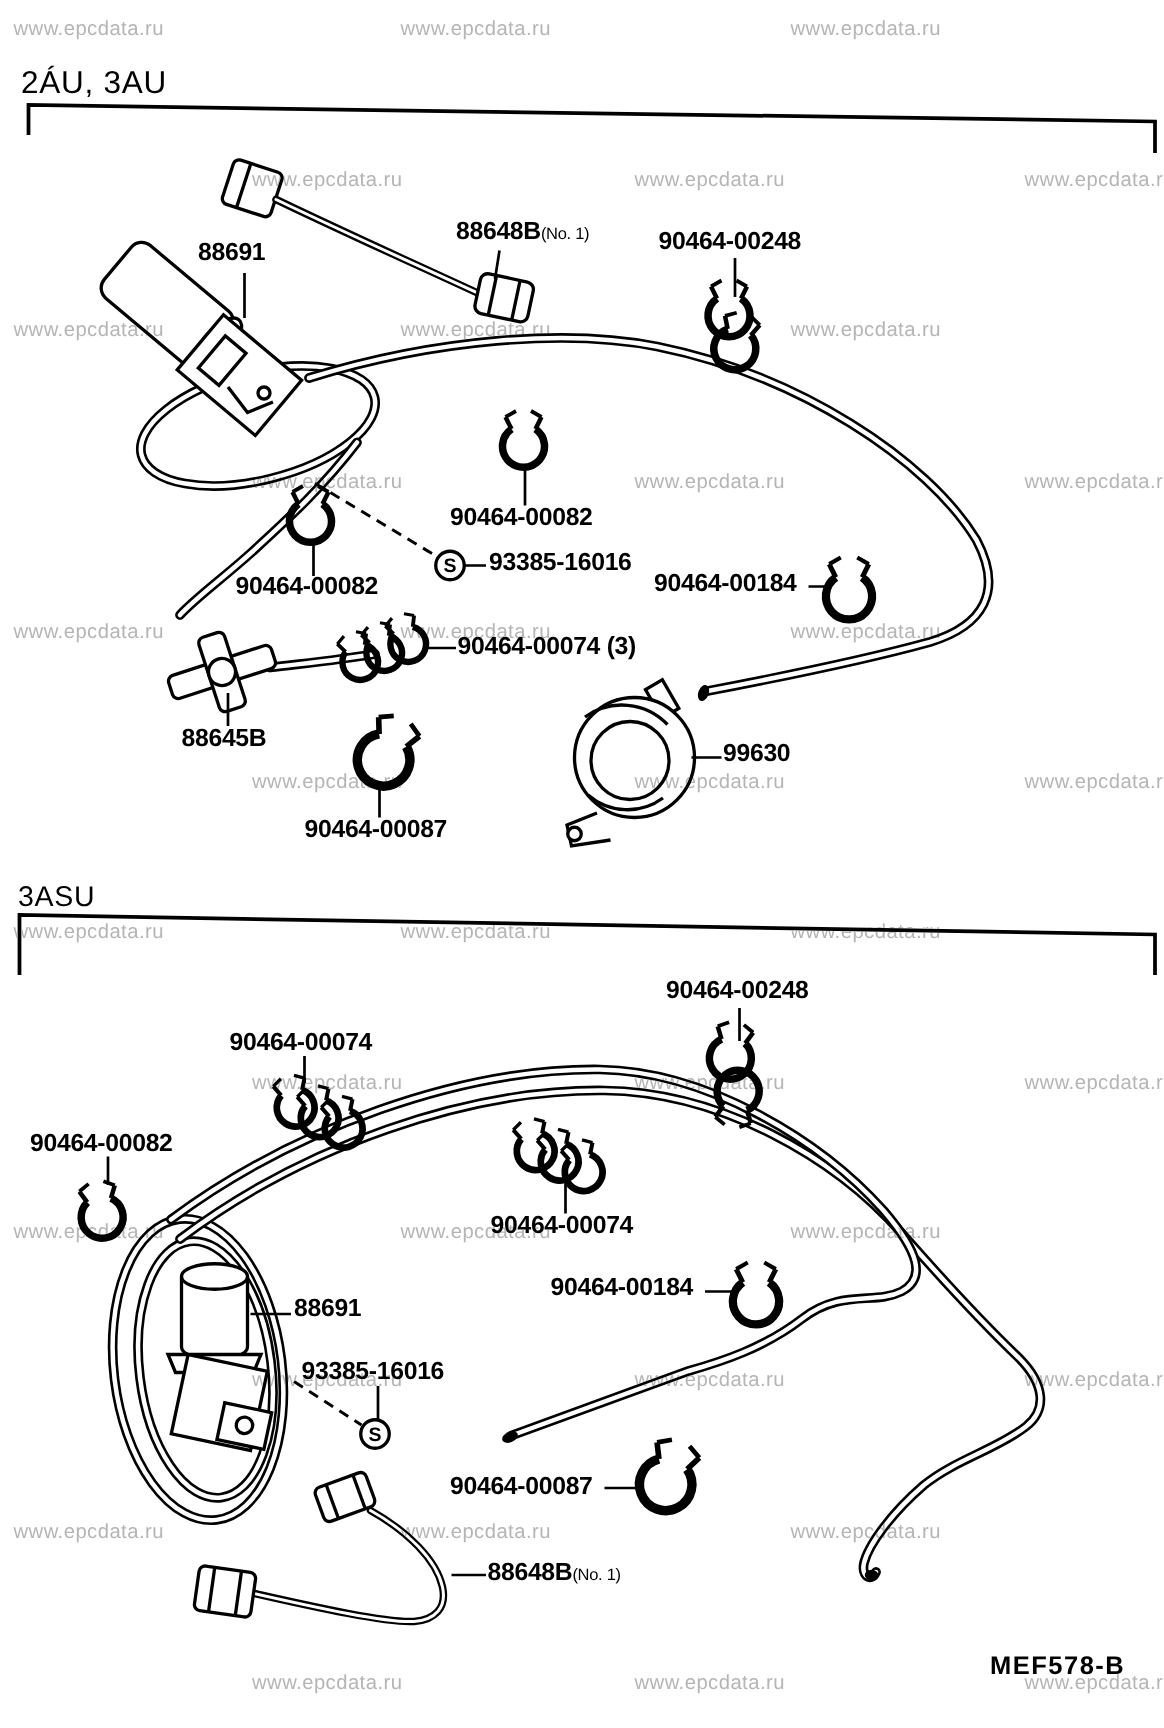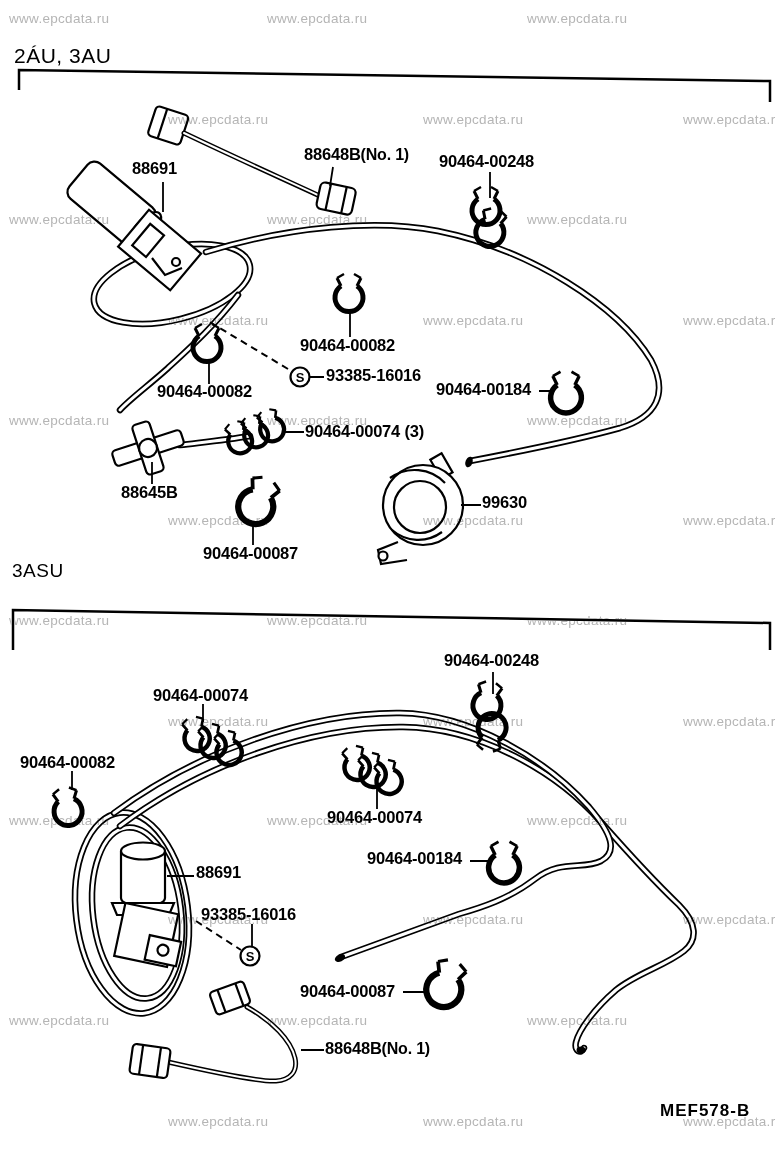--- a/index.html
+++ b/index.html
@@ -11,24 +11,24 @@
   .page{
     position:relative;width:776px;height:1152px;background:var(--bg);
     overflow:hidden;font-family:"Liberation Sans","DejaVu Sans",sans-serif;
   }
   svg.art{position:absolute;left:0;top:0;z-index:1;}
   .labels{position:absolute;left:0;top:0;width:776px;height:1152px;z-index:2;pointer-events:none;}
   .label{
     position:absolute;font-weight:700;font-size:16.5px;line-height:1.05;
     color:var(--line);white-space:nowrap;letter-spacing:-0.2px;
   }
-  .label .note{font-size:16px;font-weight:700;}
+  .label .note{font-size:11px;font-weight:400;}
   .hdr{position:absolute;font-weight:400;color:var(--line);white-space:nowrap;}
   #hdr-top{left:14px;top:44px;font-size:21px;letter-spacing:0.5px;}
-  #hdr-bottom{left:12px;top:560px;font-size:19px;letter-spacing:0.5px;}
+  #hdr-bottom{left:12px;top:588px;font-size:19px;letter-spacing:0.5px;}
   #figure-code{position:absolute;left:660px;top:1101px;font-size:17px;font-weight:700;letter-spacing:1px;color:var(--line);white-space:nowrap;}
   
   #lt-88691{left:132px;top:160px;}
   #lt-88648b{left:304px;top:146px;}
   #lt-00248{left:439px;top:153px;}
   #lt-00082a{left:300px;top:337px;}
   #lt-00082b{left:157px;top:383px;}
   #lt-93385{left:326px;top:367px;}
   #lt-00184{left:436px;top:381px;}
   #lt-00074{left:305px;top:423px;}

